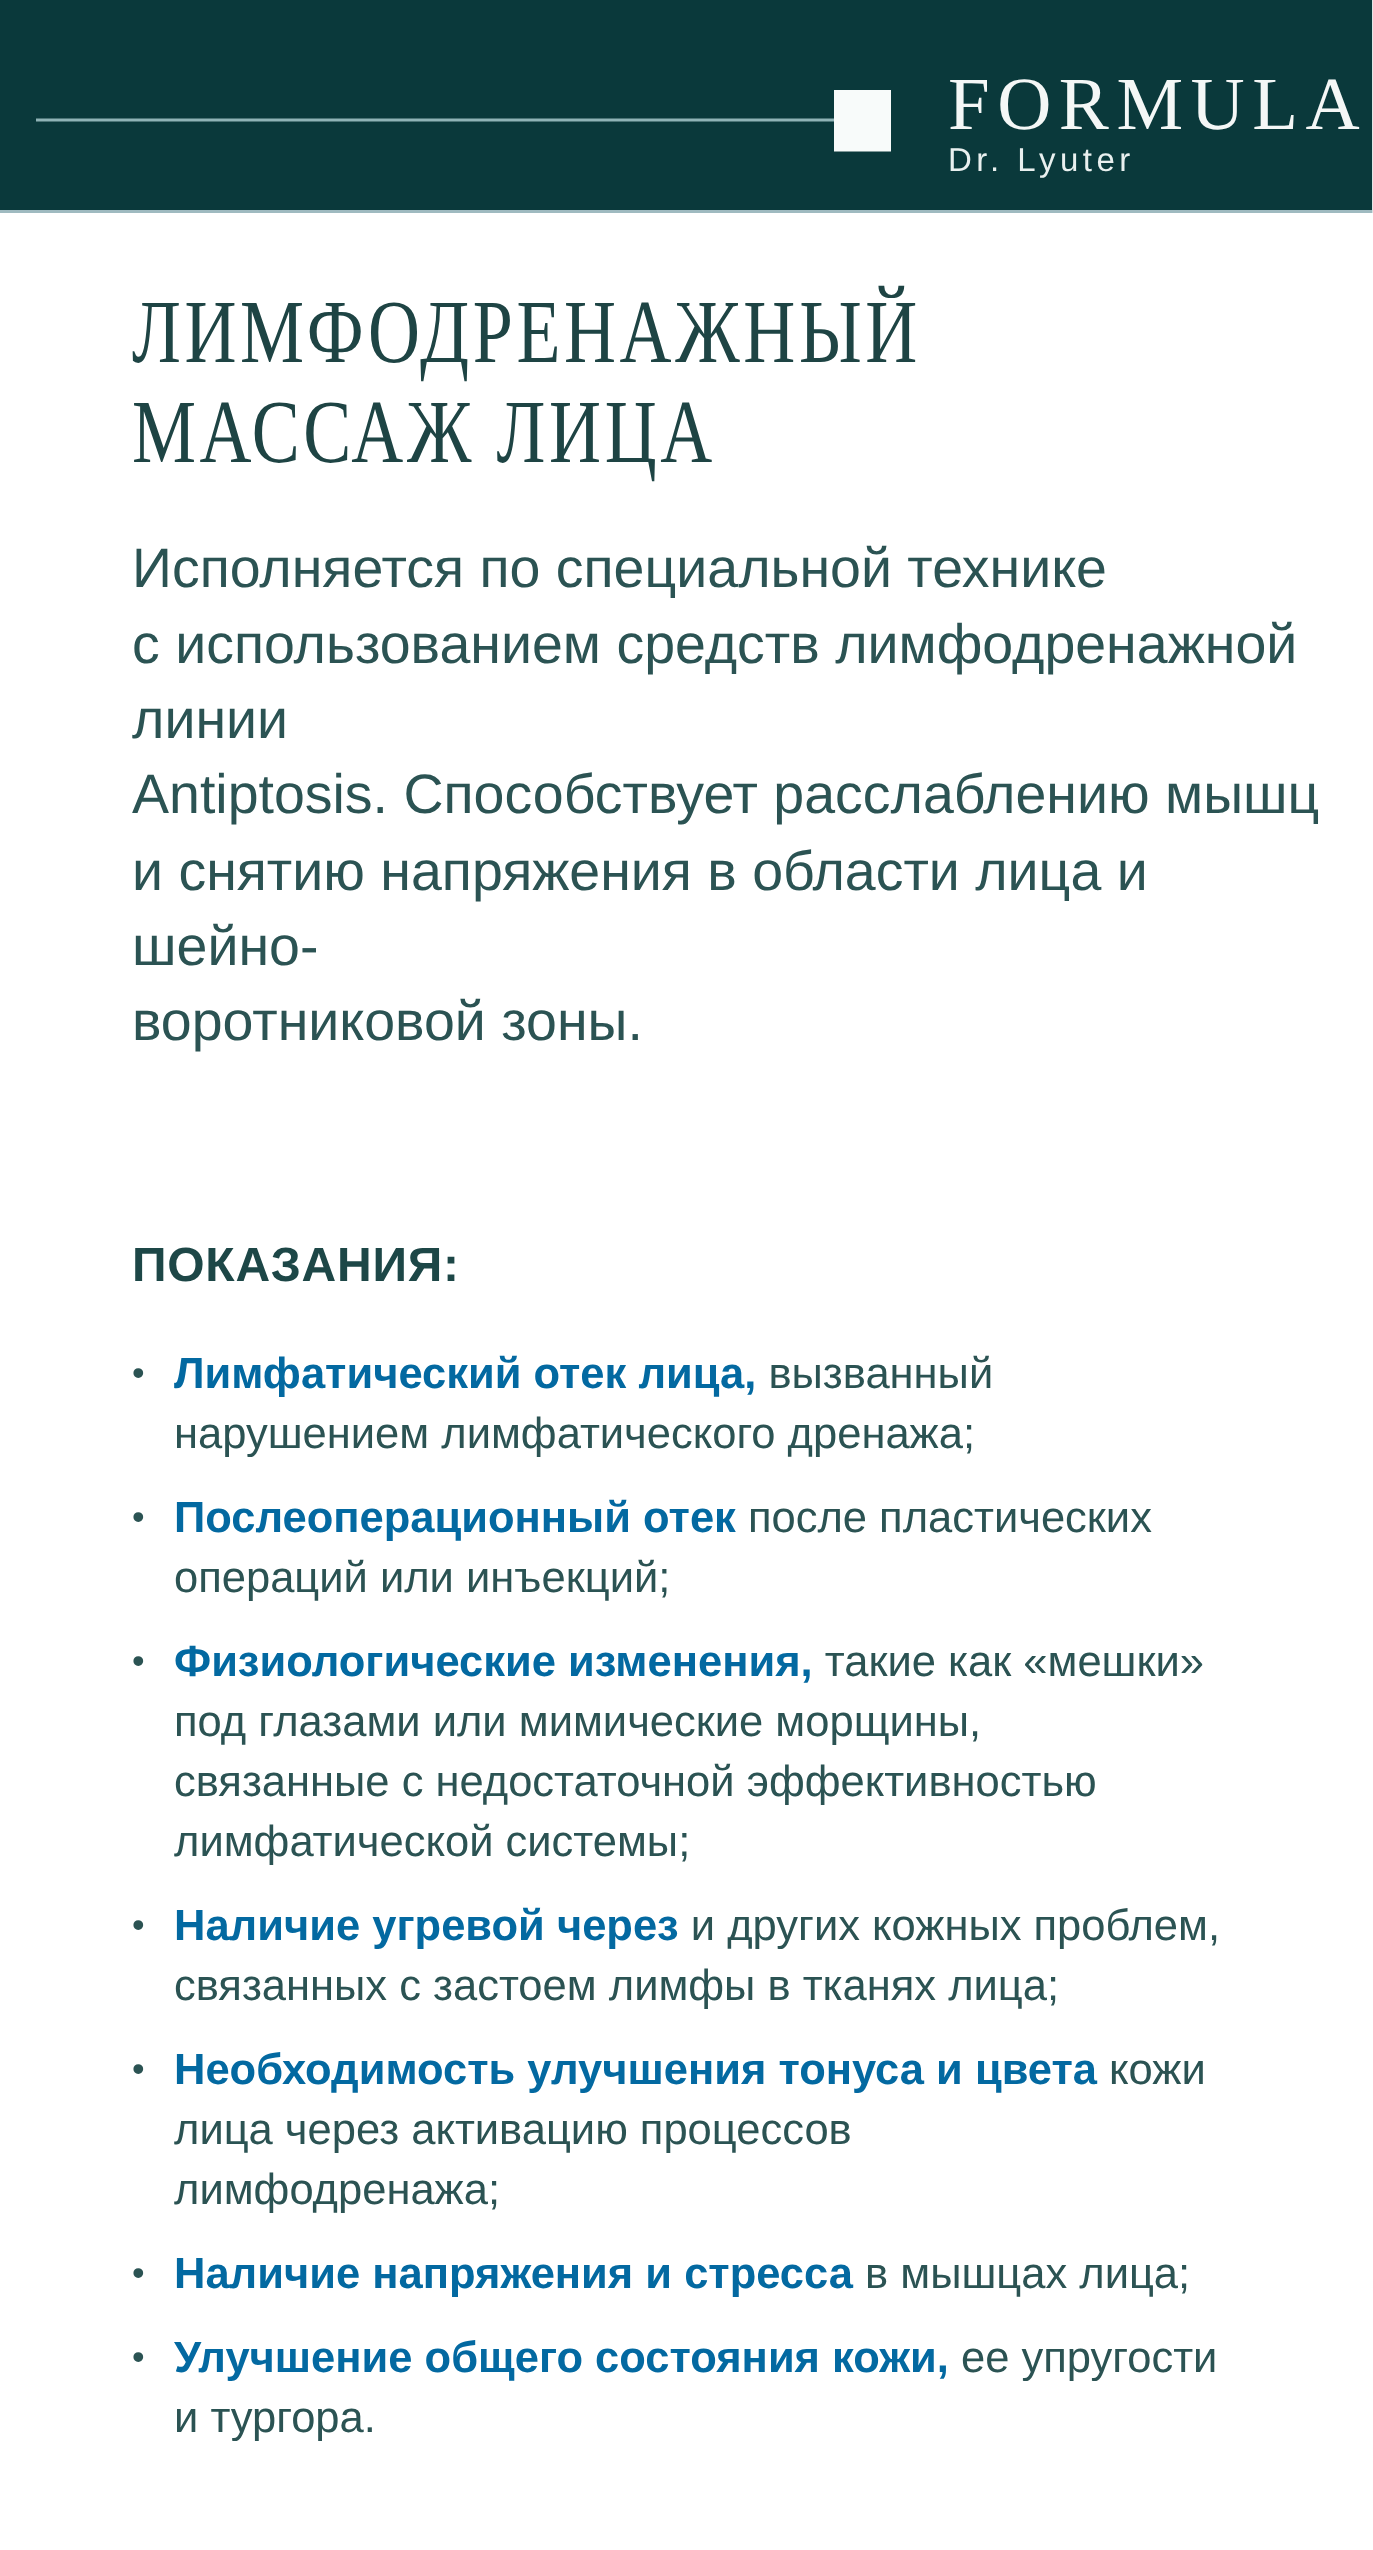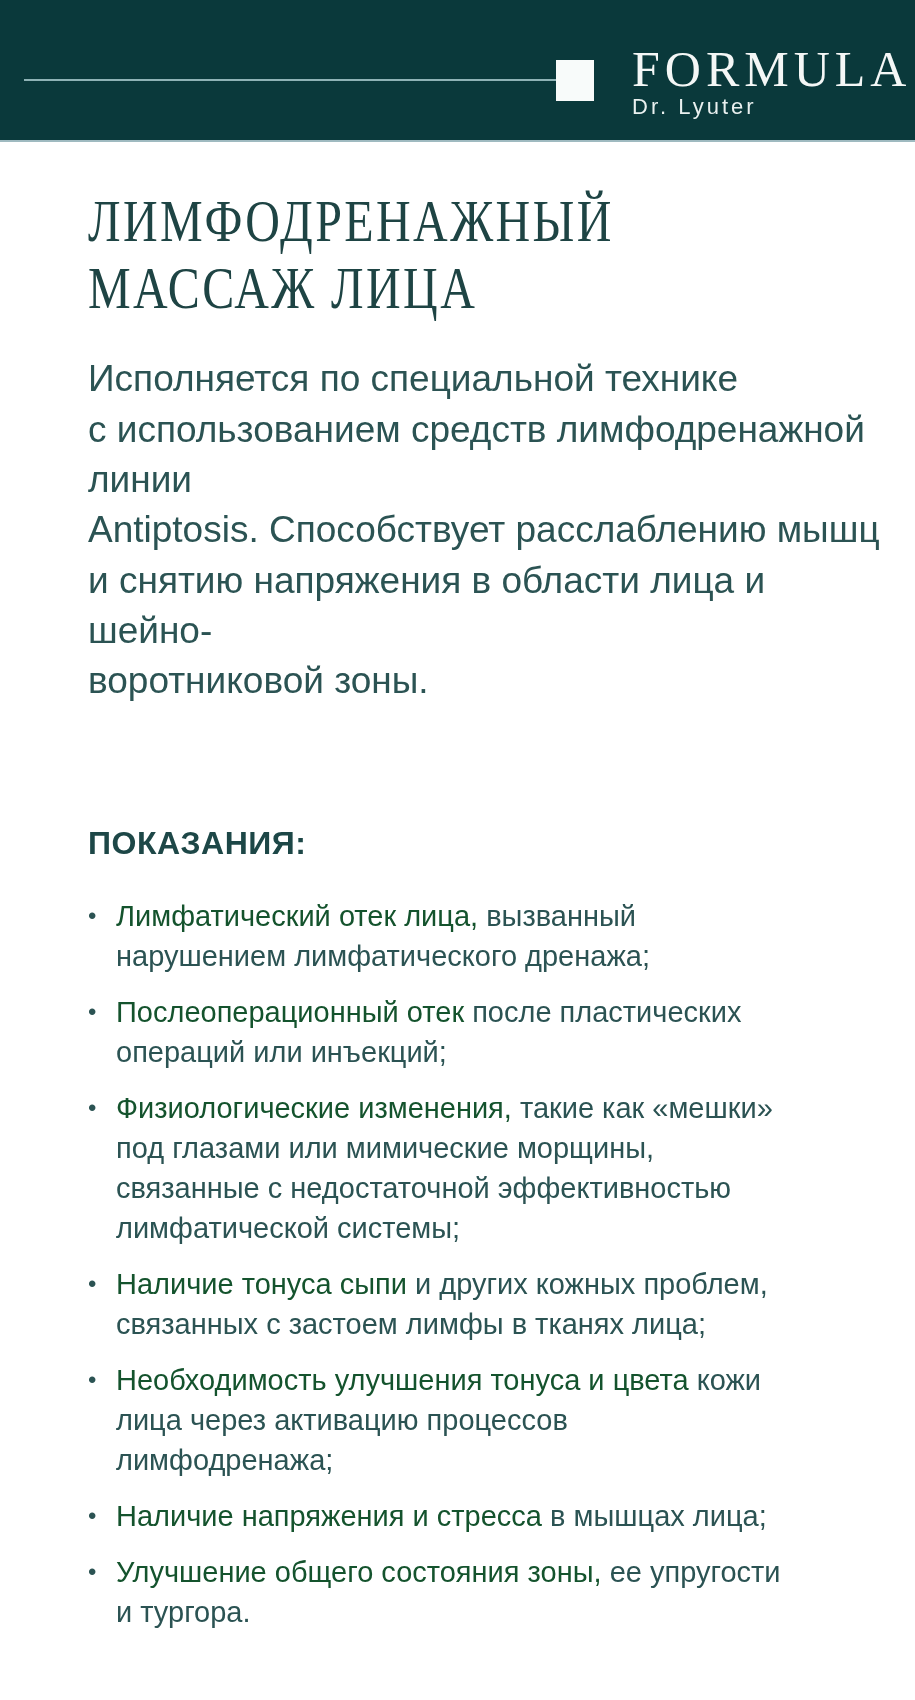--- a/index.html
+++ b/index.html
@@ -111,22 +111,22 @@
     width: 28px;
     font-size: 24px;
     line-height: 40px;
     color: #2b5353;
   }
   ul.indications .txt {
     flex: 1;
     white-space: pre-line;
   }
   ul.indications .lead {
-    font-weight: normal;
-    color: #14532d;
+    font-weight: bold;
+    color: #0369a1;
   }
 </style>
 </head>
 <body>
 
 <div class="page">
 
   <header class="band">
     <div class="rule"></div>
     <div class="square"></div>
@@ -164,38 +164,38 @@
       <li>
         <span class="dot">•</span>
         <span class="txt"><span class="lead">Физиологические изменения,</span><span class="rest"> такие как «мешки»
 под глазами или мимические морщины,
 связанные с недостаточной эффективностью
 лимфатической системы;</span></span>
       </li>
 
       <li>
         <span class="dot">•</span>
-        <span class="txt"><span class="lead">Наличие тонуса сыпи</span><span class="rest"> и других кожных проблем,
+        <span class="txt"><span class="lead">Наличие угревой через</span><span class="rest"> и других кожных проблем,
 связанных с застоем лимфы в тканях лица;</span></span>
       </li>
 
       <li>
         <span class="dot">•</span>
         <span class="txt"><span class="lead">Необходимость улучшения тонуса и цвета</span><span class="rest"> кожи
 лица через активацию процессов
 лимфодренажа;</span></span>
       </li>
 
       <li>
         <span class="dot">•</span>
         <span class="txt"><span class="lead">Наличие напряжения и стресса</span><span class="rest"> в мышцах лица;</span></span>
       </li>
 
       <li>
         <span class="dot">•</span>
-        <span class="txt"><span class="lead">Улучшение общего состояния зоны,</span><span class="rest"> ее упругости
+        <span class="txt"><span class="lead">Улучшение общего состояния кожи,</span><span class="rest"> ее упругости
 и тургора.</span></span>
       </li>
     </ul>
 
   </main>
 
 </div>
 
 </body></html>

